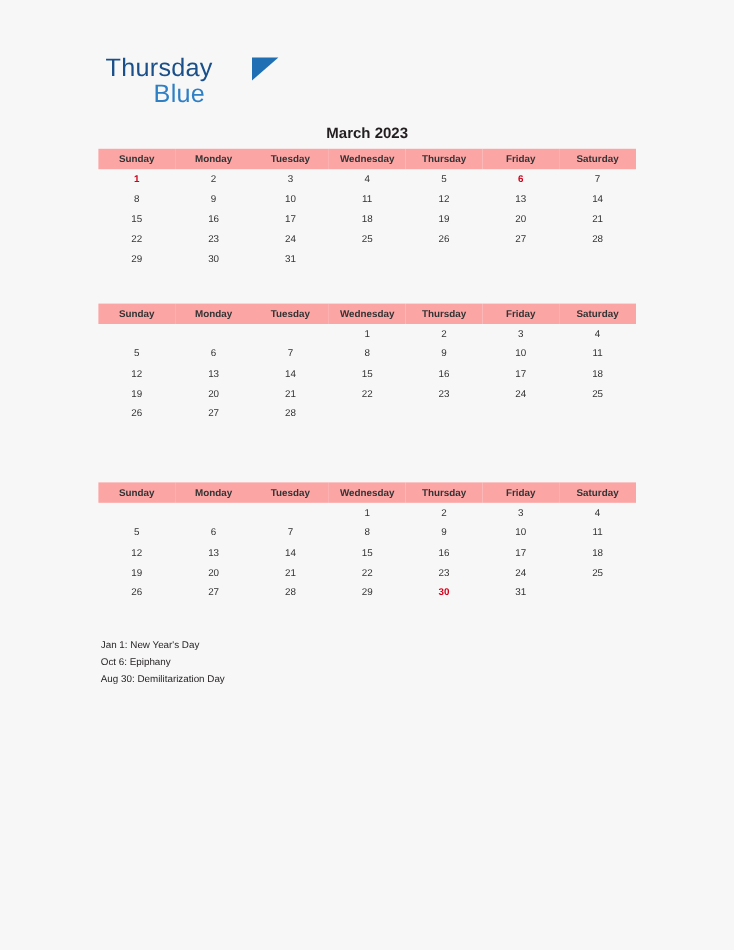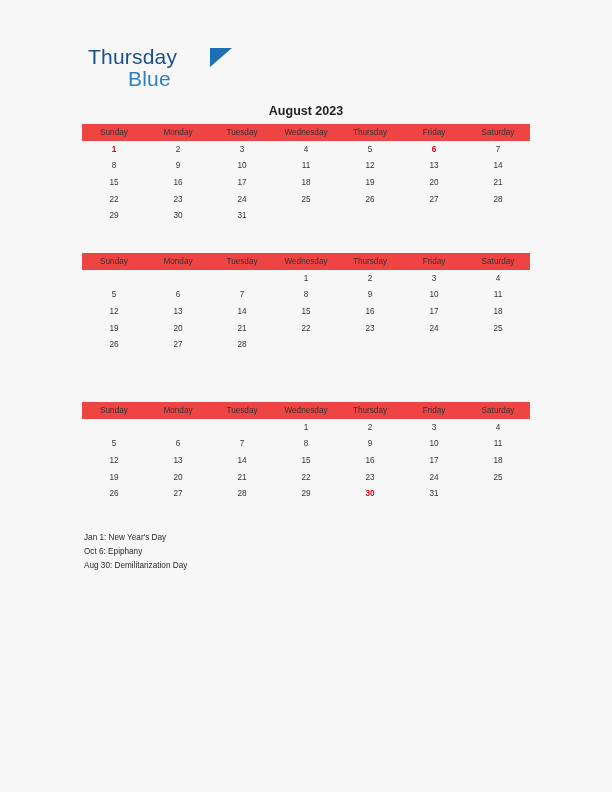--- a/index.html
+++ b/index.html
@@ -86,23 +86,23 @@
     font-weight: bold;
     color: #231f20;
     margin-bottom: 6px;
   }
   table.cal {
     border-collapse: collapse;
     width: 448px;
     table-layout: fixed;
   }
   table.cal th {
-    background: #ef4444;
+    background: #fca5a5;
     font-size: 8.2px;
-    font-weight: normal;
+    font-weight: bold;
     color: #333;
     height: 17px;
     text-align: center;
     border: none;
   }
   table.cal td {
     font-size: 8.2px;
     color: #333;
     height: 16.6px;
     text-align: center;
@@ -136,21 +136,21 @@
     <div class="logo">
       <div class="logo-general">Thursday</div>
       <div class="logo-blue-row">
         <div class="logo-blue">Blue</div>
       </div>
       <div class="logo-tri"></div>
     </div>
   </div>
 
   <div class="month-block m0">
-    <div class="month-title">August 2023</div>
+    <div class="month-title">March 2023</div>
     <table class="cal">
       <thead>
           <tr>
             <th>Sunday</th>
             <th>Monday</th>
             <th>Tuesday</th>
             <th>Wednesday</th>
             <th>Thursday</th>
             <th>Friday</th>
             <th>Saturday</th>

